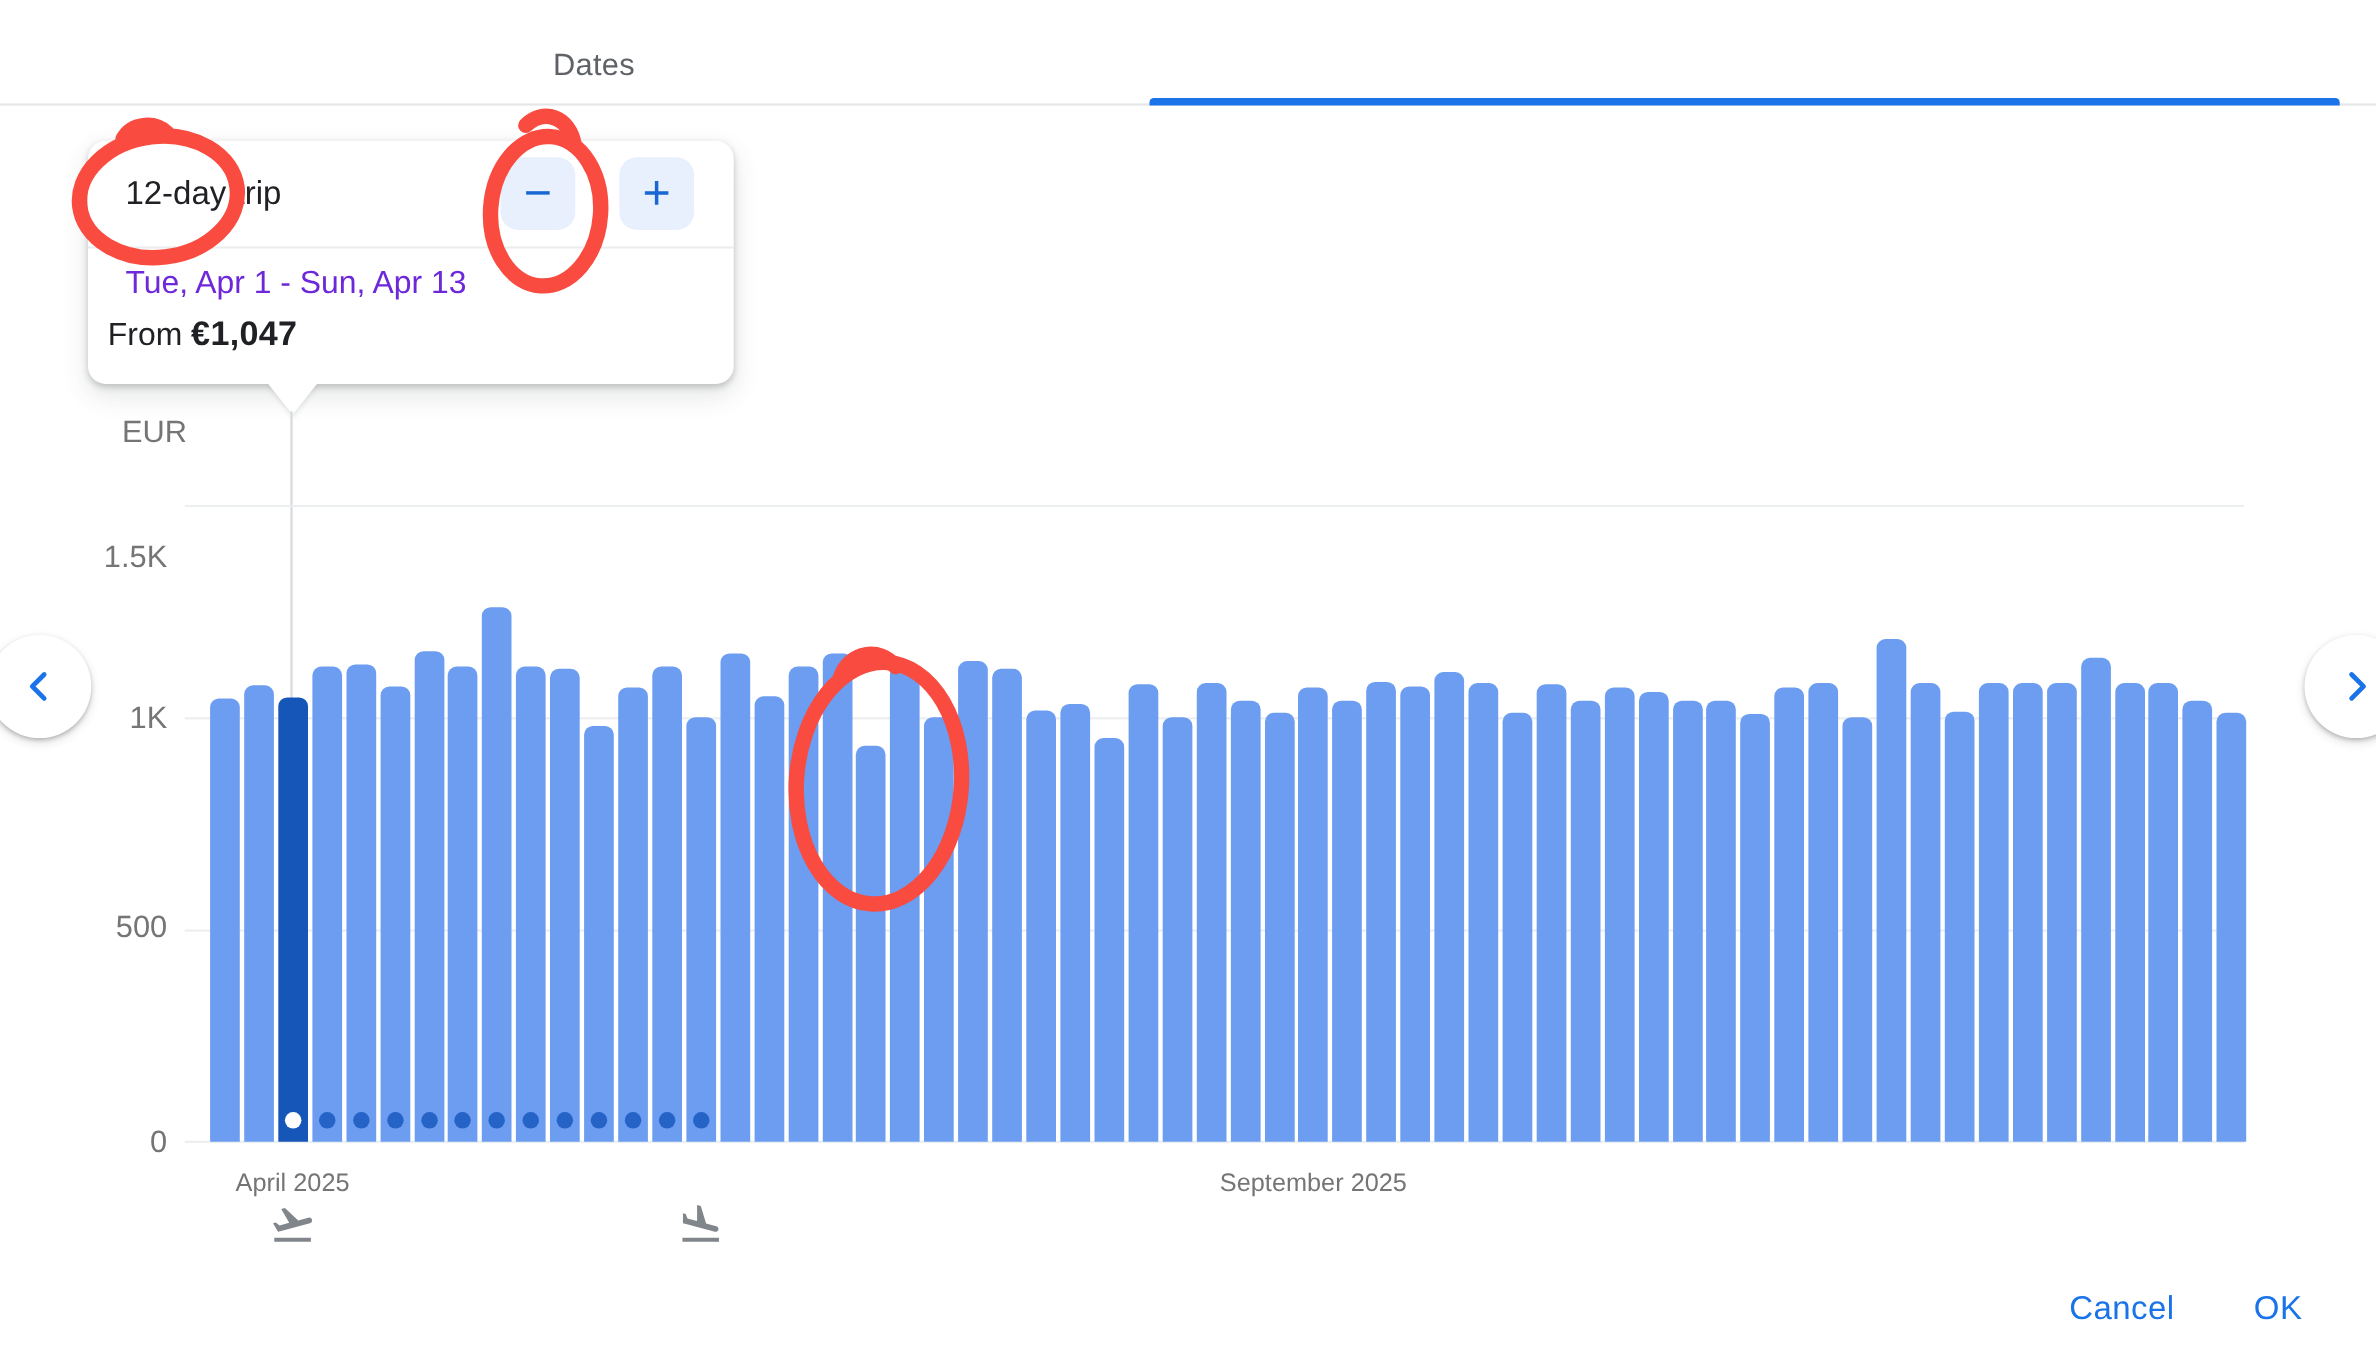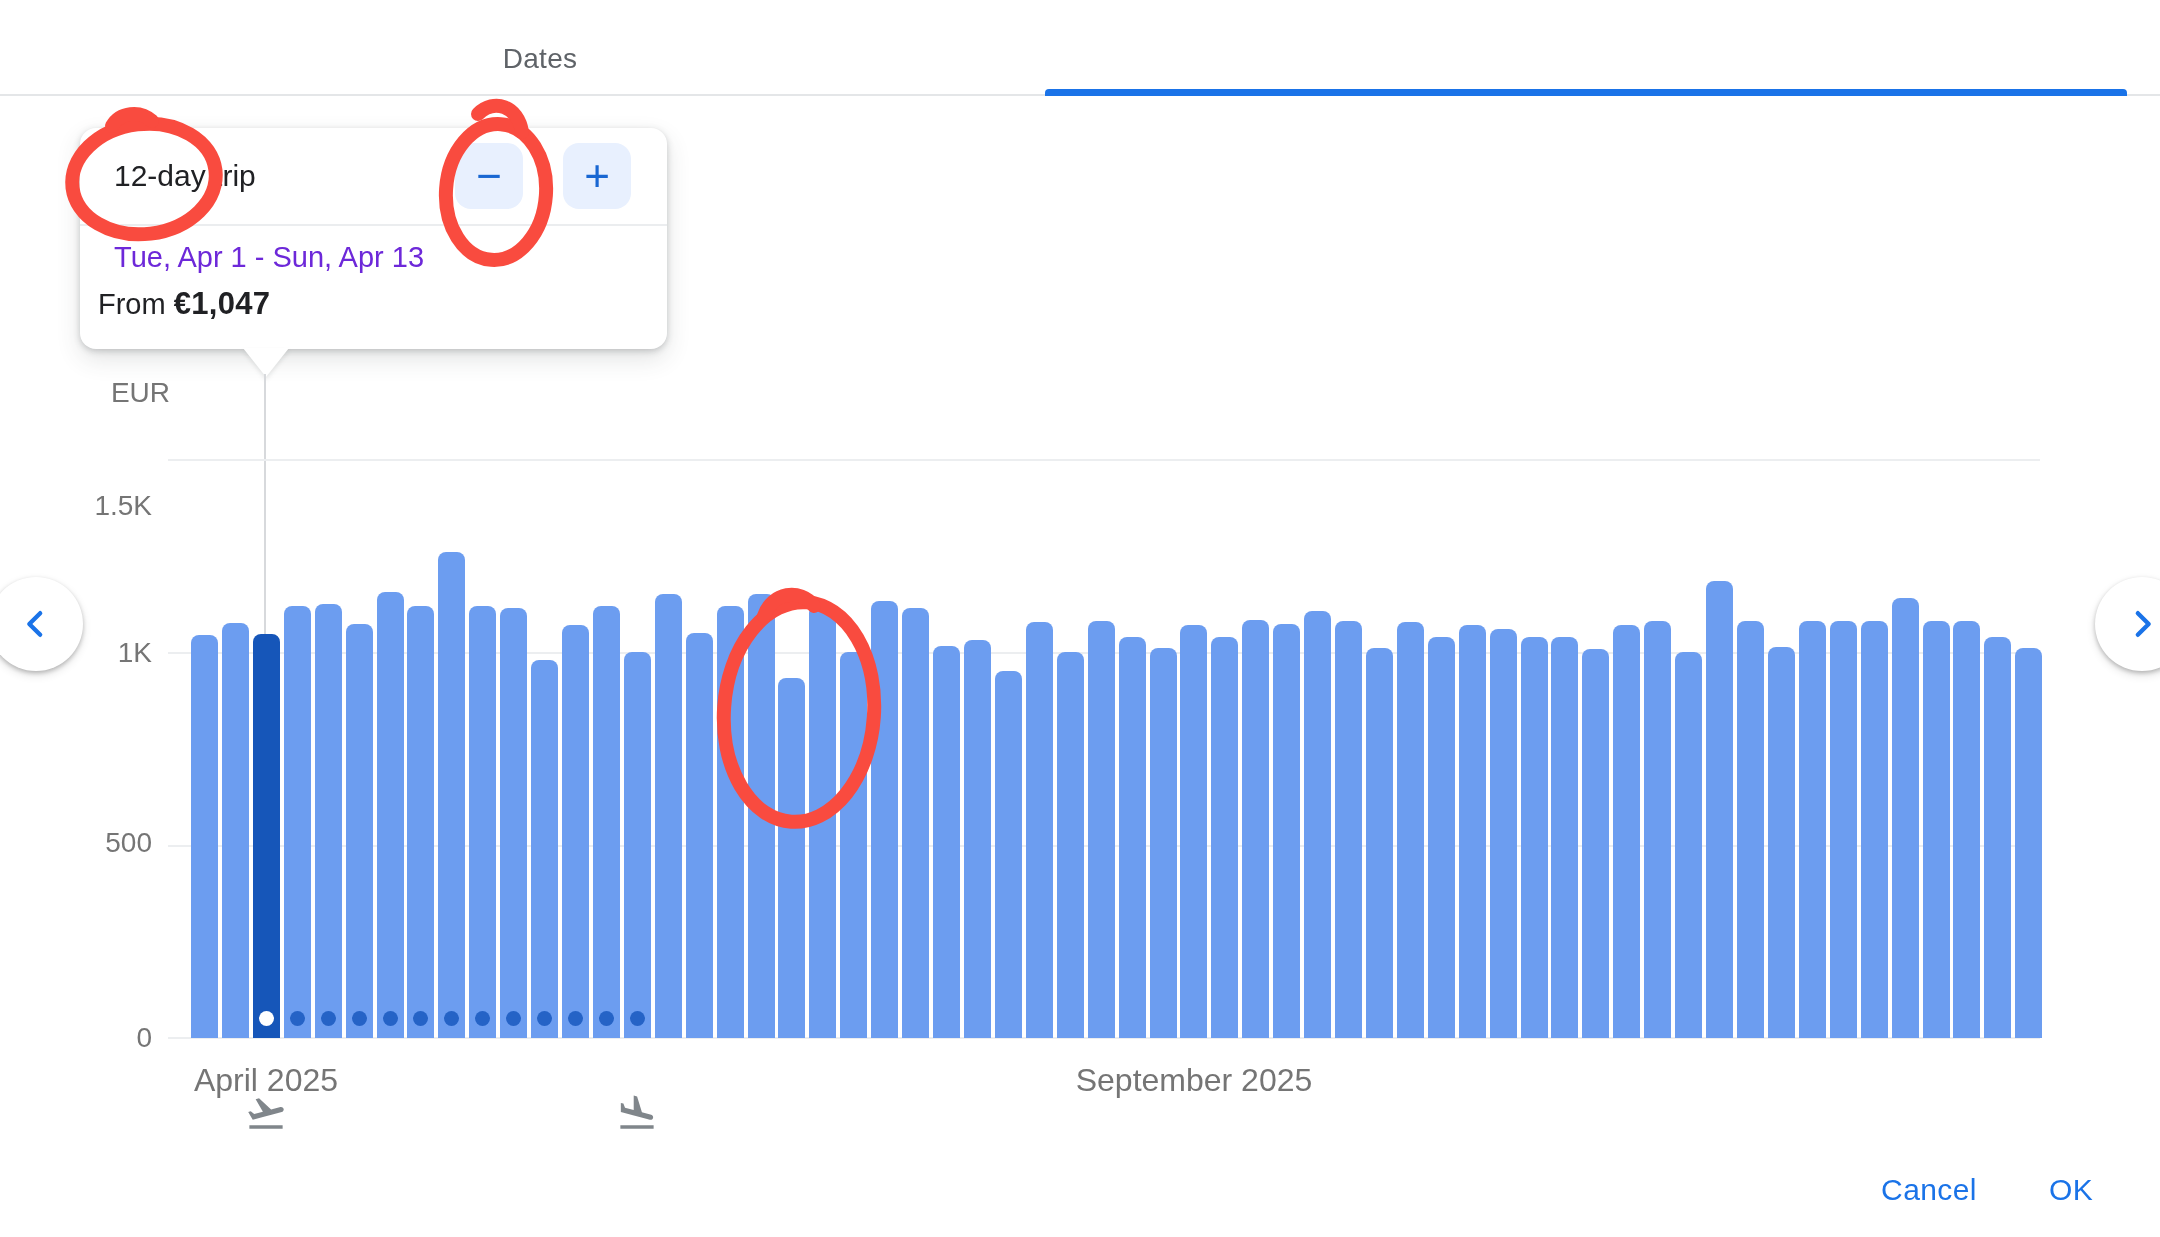--- a/index.html
+++ b/index.html
@@ -37,21 +37,21 @@
   .tooltip-from b { font-size:31px; font-weight:700; letter-spacing:.3px; }
   .tooltip-tail { position:absolute; left:163px; top:220px; width:0; height:0;
                   border-left:23px solid transparent; border-right:23px solid transparent;
                   border-top:29px solid #fff; filter:drop-shadow(0 3px 2px rgba(60,64,67,.12)); }
 
   .connector { position:absolute; left:264px; top:374px; width:2px; height:264px; background:#d7d9dc; }
 
   
   .gridline { position:absolute; left:168px; width:1872px; height:2px; background:#eceef0; }
   .y-label { position:absolute; width:110px; text-align:right; font-size:28px; color:#757575; line-height:30px; }
-  .x-label { position:absolute; width:240px; text-align:center; font-size:32px; color:#757575; }
+  .x-label { position:absolute; width:240px; text-align:center; font-size:23px; color:#757575; }
   .bar { position:absolute; border-radius:8px 8px 0 0; }
   .dot { position:absolute; width:15px; height:15px; border-radius:50%; }
 
   .plane-icon { position:absolute; width:42px; height:42px; }
 
   
   .nav-btn { position:absolute; top:577px; width:94px; height:94px; border-radius:50%; background:#fff;
              box-shadow:0 2px 4px rgba(0,0,0,.22), 0 4px 10px rgba(0,0,0,.12);
              display:flex; align-items:center; justify-content:center; cursor:pointer; }
   .nav-prev { left:-11px; }

